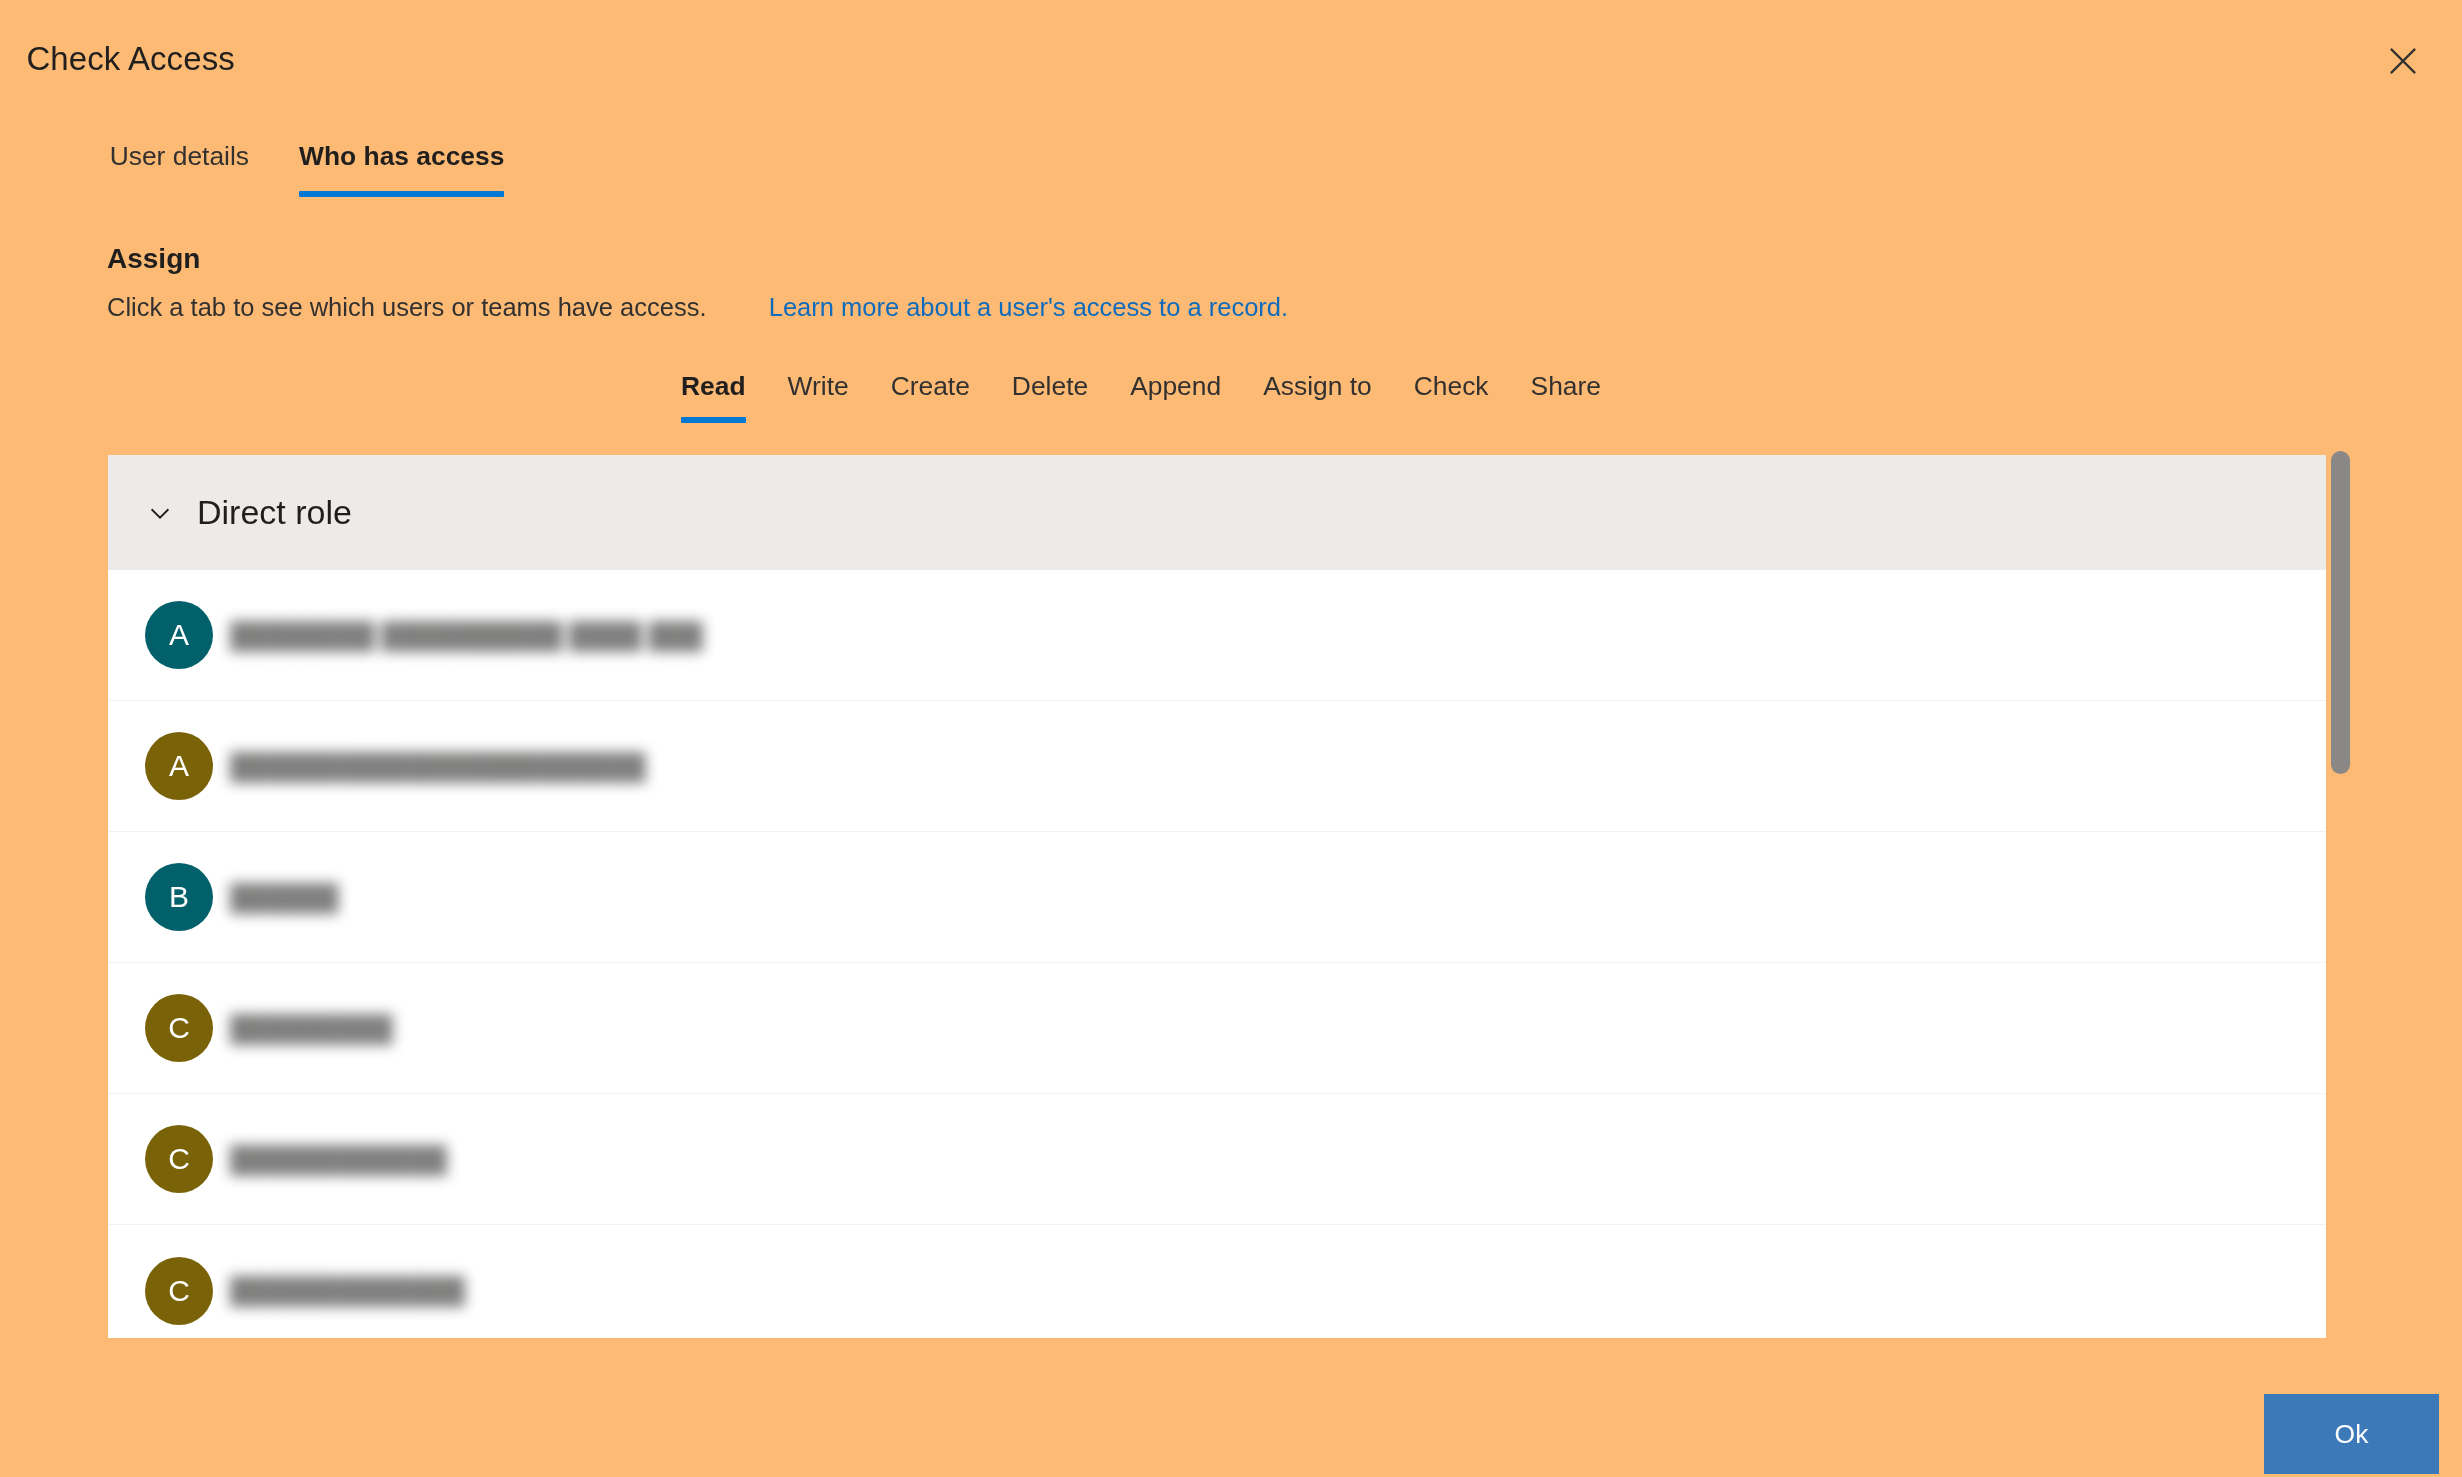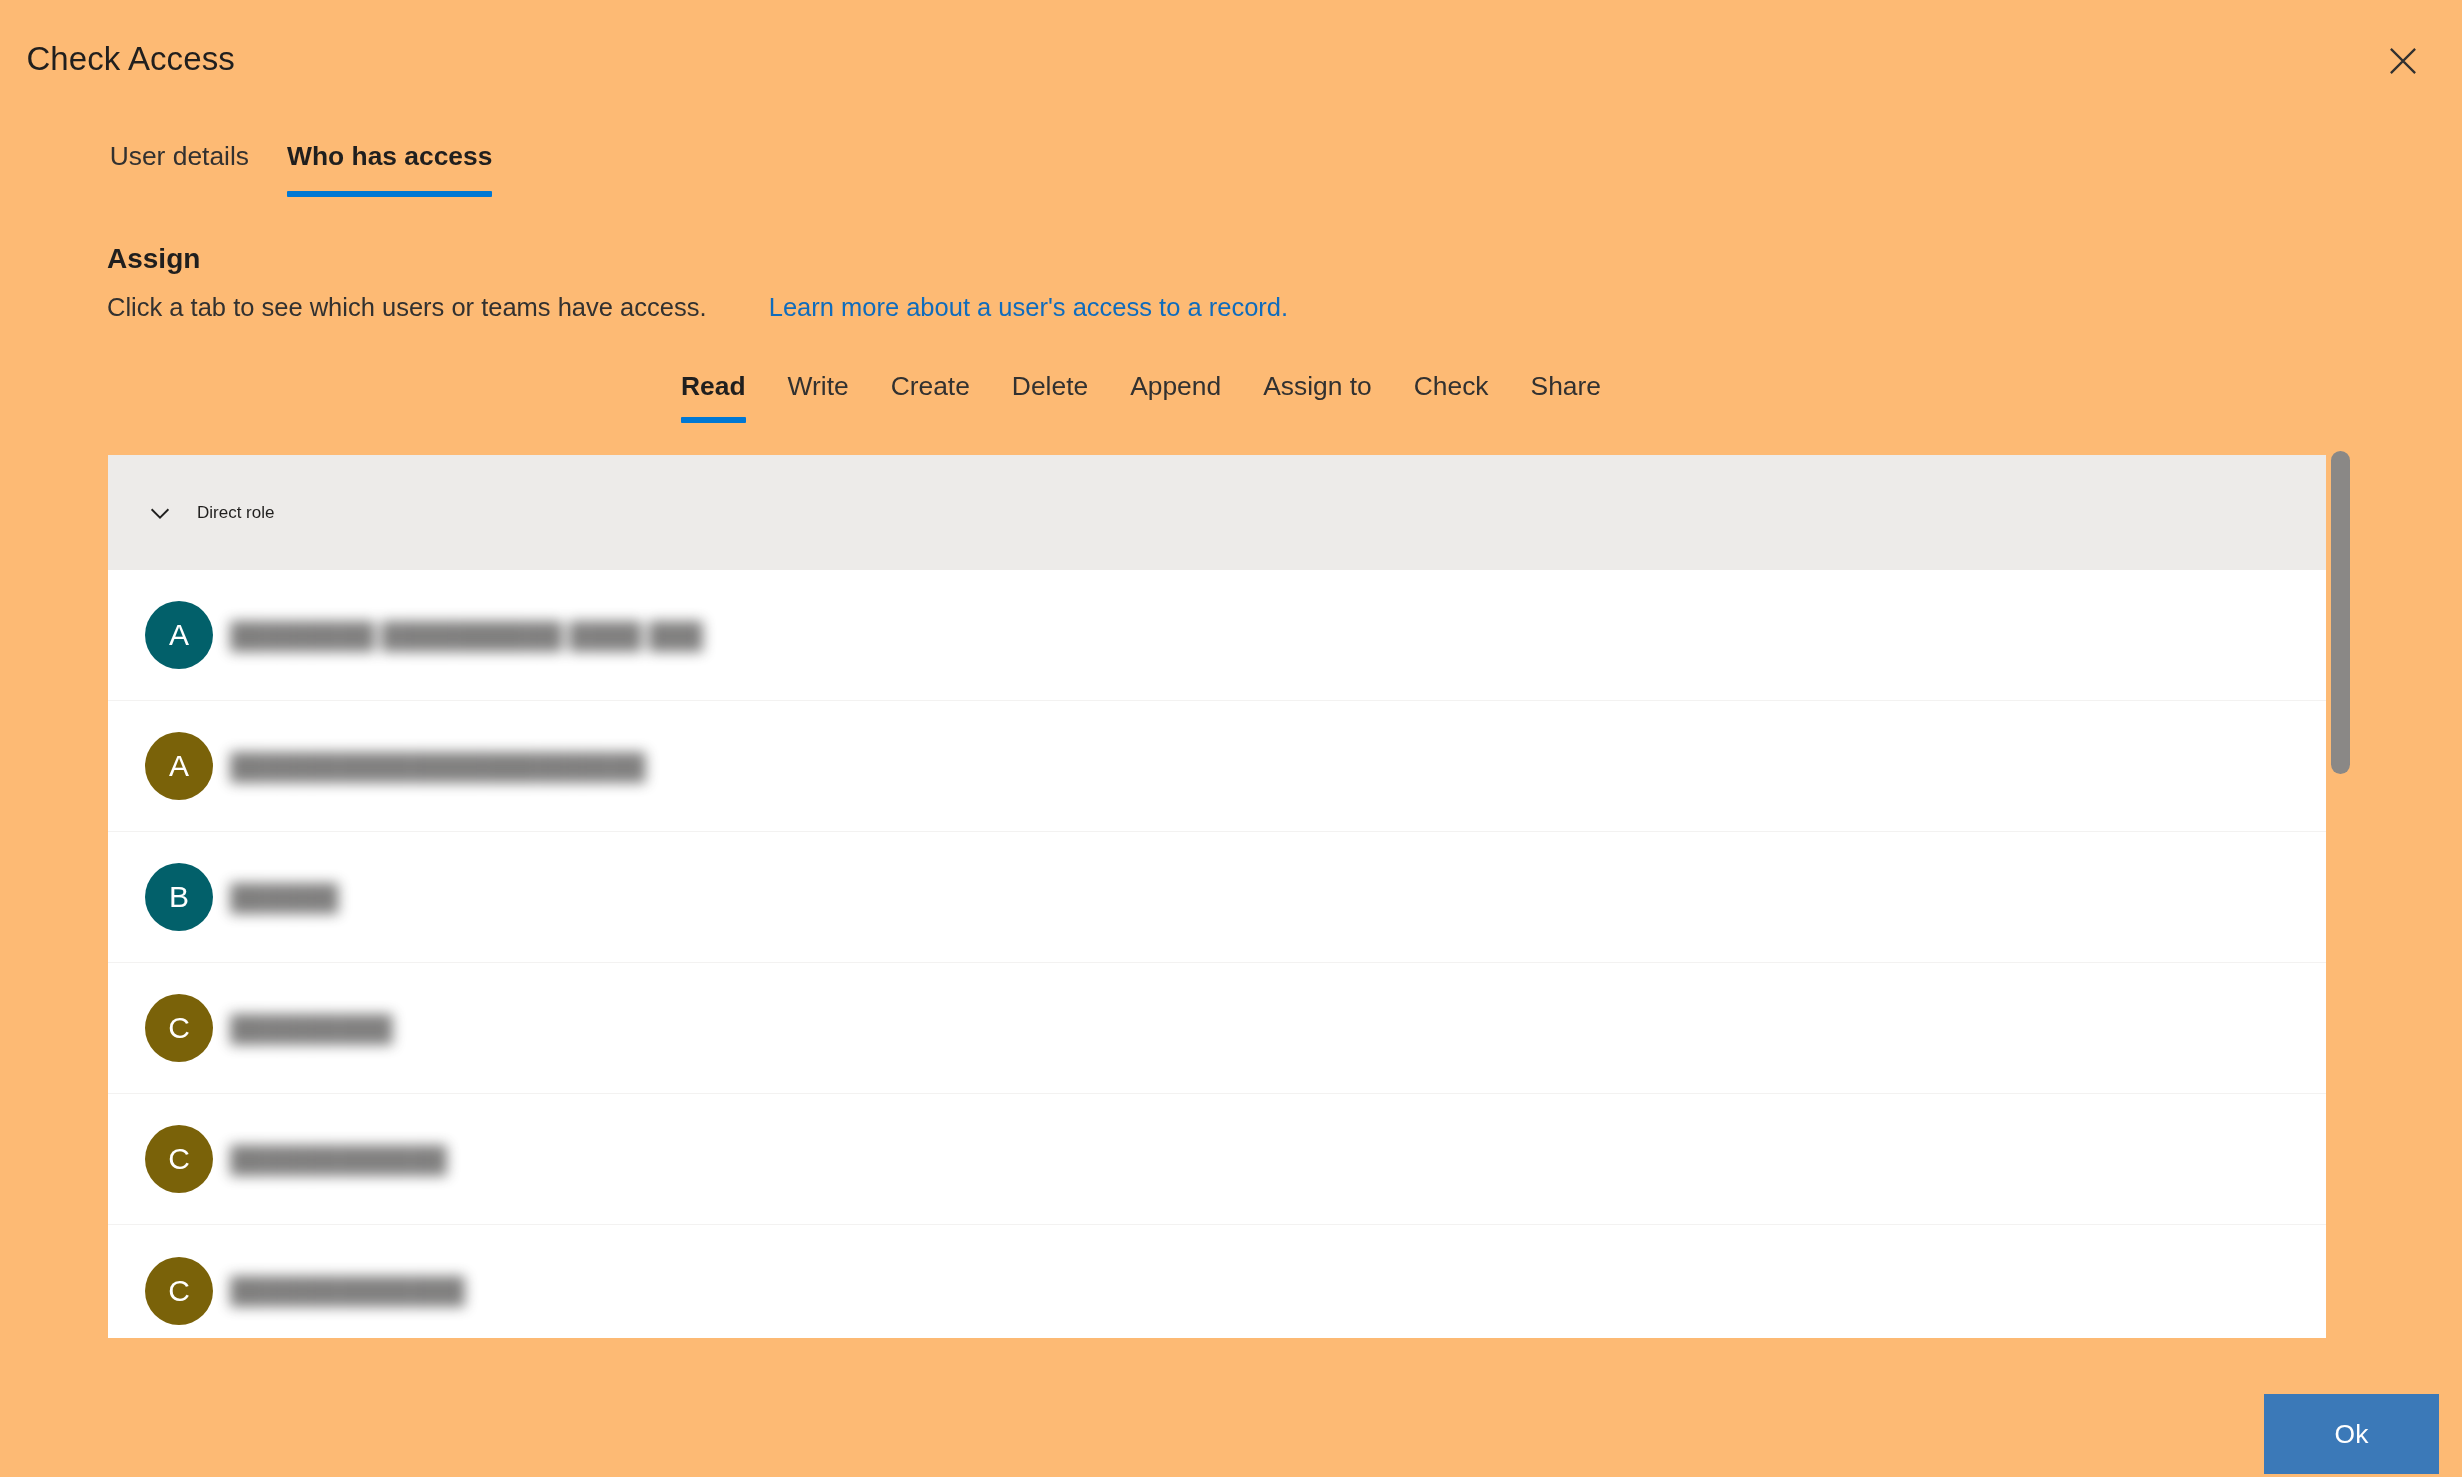--- a/index.html
+++ b/index.html
@@ -46,21 +46,21 @@
   }
   .close-btn svg { display: block; }
 
   
   .pivot-bar {
     position: absolute;
     left: 104px;
     top: 140px;
     display: flex;
     align-items: flex-start;
-    gap: 4px;
+    gap: 16px;
   }
   .pivot {
     position: relative;
     padding: 0 17px 24.5px 17px;
     font-size: 26.4px;
     color: #323130;
     font-weight: 400;
     white-space: nowrap;
     cursor: pointer;
     background: none;
@@ -163,21 +163,21 @@
   .chev {
     width: 32px;
     height: 32px;
     display: flex;
     align-items: center;
     justify-content: center;
     margin-right: 21px;
     flex: 0 0 auto;
   }
   .group-label {
-    font-size: 17px;
+    font-size: 34px;
     color: #201f1e;
     font-weight: 400;
     white-space: nowrap;
   }
 
   .row {
     position: relative;
     height: 131px;
     display: flex;
     align-items: center;

